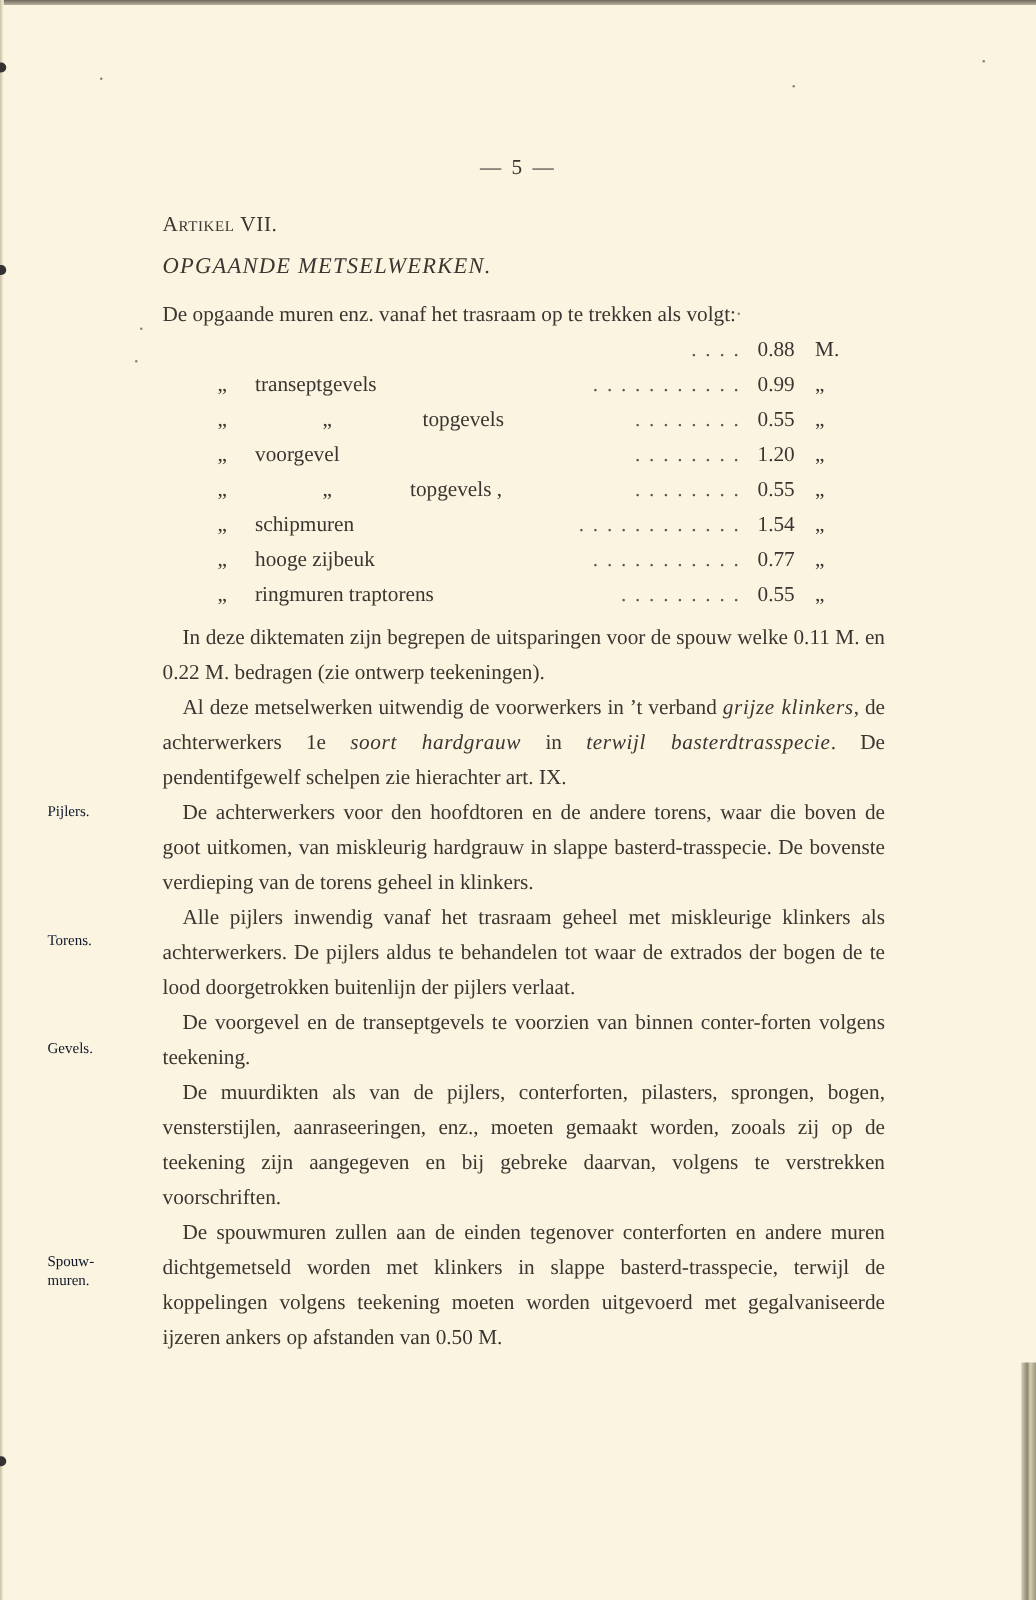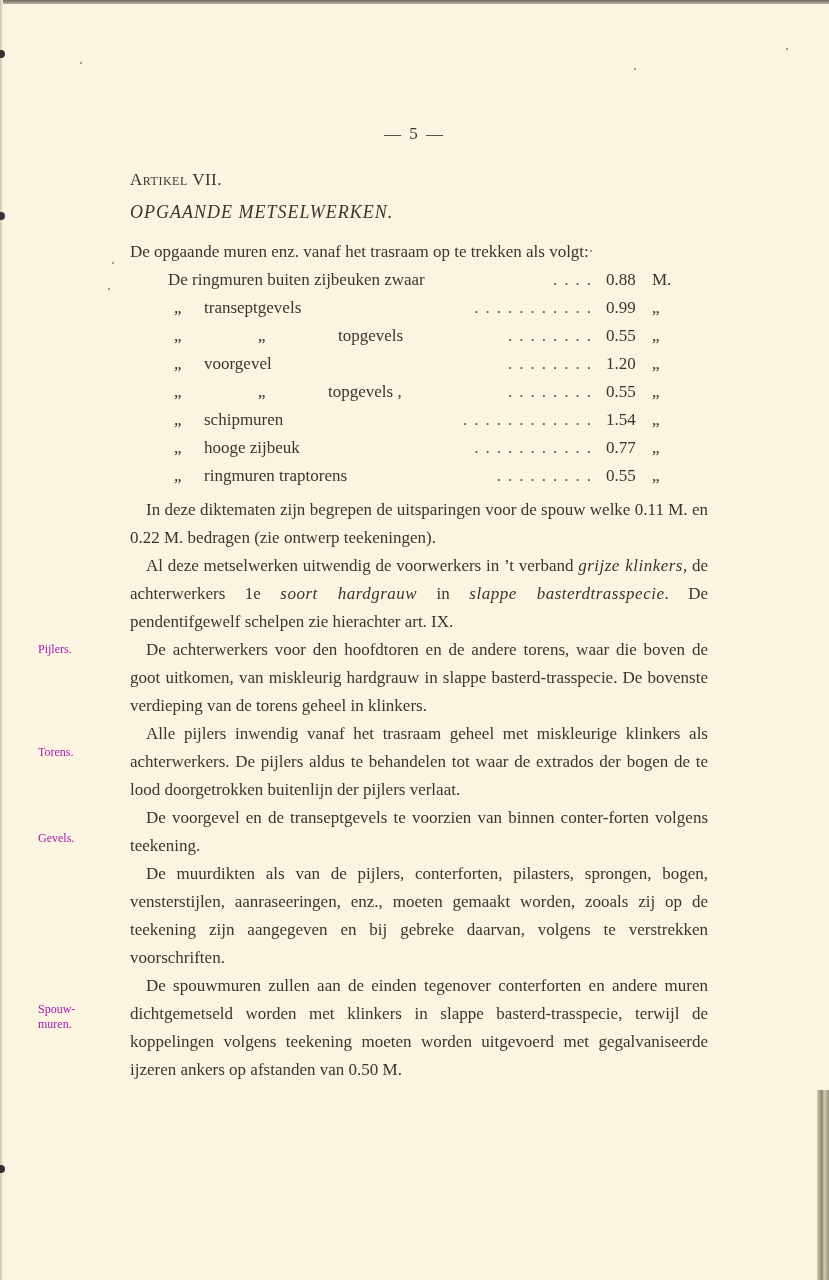--- a/index.html
+++ b/index.html
@@ -51,21 +51,21 @@
     }
     .row .value { position: absolute; left: 476px; }
     .row .unit { position: absolute; left: 522px; }
     .body-text {
       position: absolute; left: 130px; width: 578px; font-size: 17px; line-height: 28px;
       text-align: justify;
     }
     .body-text p { margin: 0; text-indent: 16px; text-align: justify; text-align-last: left; }
     .body-text em { letter-spacing: 0.5px; }
     .margin-note {
-      position: absolute; left: 38px; font-size: 12px; line-height: 15px; color: #a21caf;
+      position: absolute; left: 38px; font-size: 12px; line-height: 15px; color: #0f172a;
     }
     .speck { position: absolute; width: 2px; height: 2px; background: #8a8270; border-radius: 1px; }
   </style>
 </head>
 <body>
 
 <div class="page-edge-top"></div>
 <div class="page-edge-left"></div>
 <div class="page-edge-right"></div>
 <div class="binding-mark" style="top:50px"></div>
@@ -77,21 +77,20 @@
 <div class="article-label">
   <span class="sc">Artikel</span>
   <span>VII.</span>
 </div>
 <div class="section-title">OPGAANDE METSELWERKEN.</div>
 
 <div class="intro">De opgaande muren enz. vanaf het trasraam op te trekken als volgt:</div>
 
 <div class="table">
   <div class="row" style="top:0">
-    <span class="label" style="left:38px">De ringmuren buiten zijbeuken zwaar</span>
     <span class="leader">....</span>
     <span class="value">0.88</span>
     <span class="unit">M.</span>
   </div>
   <div class="row" style="top:28px">
     <span class="ditto">„</span>
     <span class="label" style="left:74px">transeptgevels</span>
     <span class="leader">...........</span>
     <span class="value">0.99</span>
     <span class="unit">„</span>
@@ -137,21 +136,21 @@
     <span class="ditto">„</span>
     <span class="label" style="left:74px">ringmuren traptorens</span>
     <span class="leader">.........</span>
     <span class="value">0.55</span>
     <span class="unit">„</span>
   </div>
 </div>
 
 <div class="body-text" style="top:496px">
   <p>In deze diktematen zijn begrepen de uitsparingen voor de spouw welke 0.11 M. en 0.22 M. bedragen (zie ontwerp teekeningen).</p>
-  <p><span>Al deze metselwerken uitwendig de voorwerkers in ’t verband </span><em>grijze klinkers</em><span>, de achterwerkers 1e </span><em>soort hardgrauw</em><span> in </span><em>slappe basterdtrasspecie</em><span>. De pendentifgewelf schelpen zie hierachter art. IX.</span></p>
+  <p><span>Al deze metselwerken uitwendig de voorwerkers in ’t verband </span><em>grijze klinkers</em><span>, de achterwerkers 1e </span><em>soort hardgrauw</em><span> in </span><em>terwijl basterdtrasspecie</em><span>. De pendentifgewelf schelpen zie hierachter art. IX.</span></p>
   <p>De achterwerkers voor den hoofdtoren en de andere torens, waar die boven de goot uitkomen, van miskleurig hardgrauw in slappe basterd-trasspecie. De bovenste verdieping van de torens geheel in klinkers.</p>
   <p>Alle pijlers inwendig vanaf het trasraam geheel met miskleurige klinkers als achterwerkers. De pijlers aldus te behandelen tot waar de extrados der bogen de te lood doorgetrokken buitenlijn der pijlers verlaat.</p>
   <p>De voorgevel en de transeptgevels te voorzien van binnen conter-forten volgens teekening.</p>
   <p>De muurdikten als van de pijlers, conterforten, pilasters, sprongen, bogen, vensterstijlen, aanraseeringen, enz., moeten gemaakt worden, zooals zij op de teekening zijn aangegeven en bij gebreke daarvan, volgens te verstrekken voorschriften.</p>
   <p>De spouwmuren zullen aan de einden tegenover conterforten en andere muren dichtgemetseld worden met klinkers in slappe basterd-trasspecie, terwijl de koppelingen volgens teekening moeten worden uitgevoerd met gegalvaniseerde ijzeren ankers op afstanden van 0.50 M.</p>
 </div>
 
 <div class="margin-note" style="top:642px">Pijlers.</div>
 <div class="margin-note" style="top:745px">Torens.</div>
 <div class="margin-note" style="top:831px">Gevels.</div>

